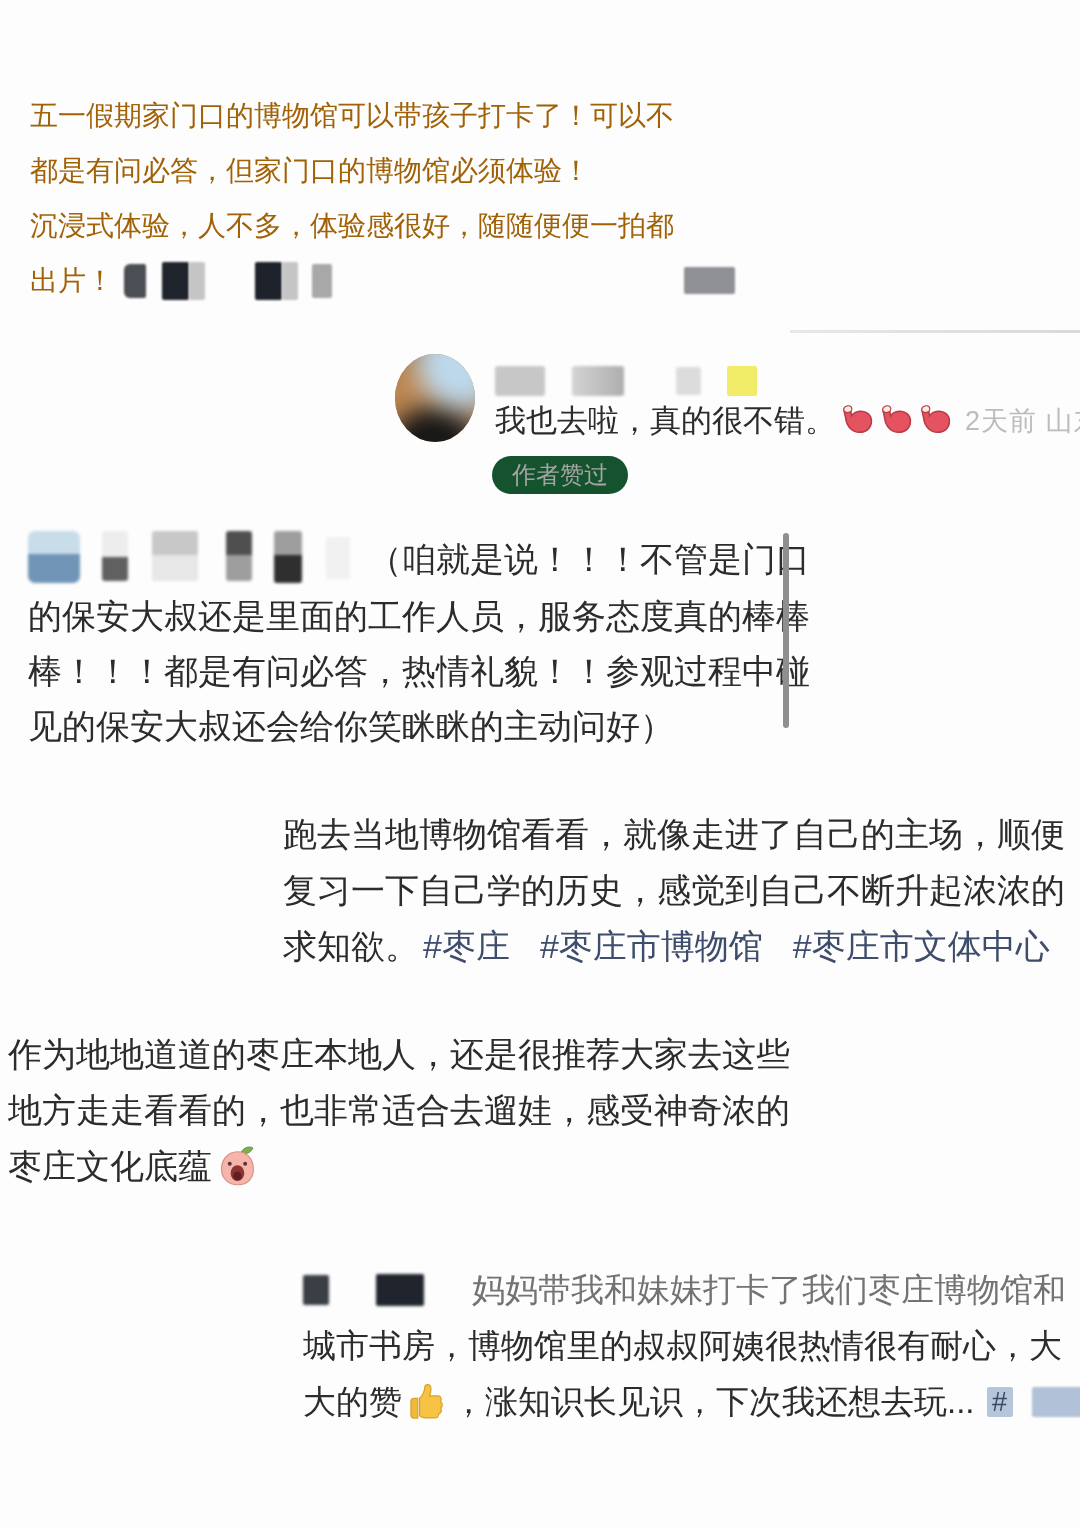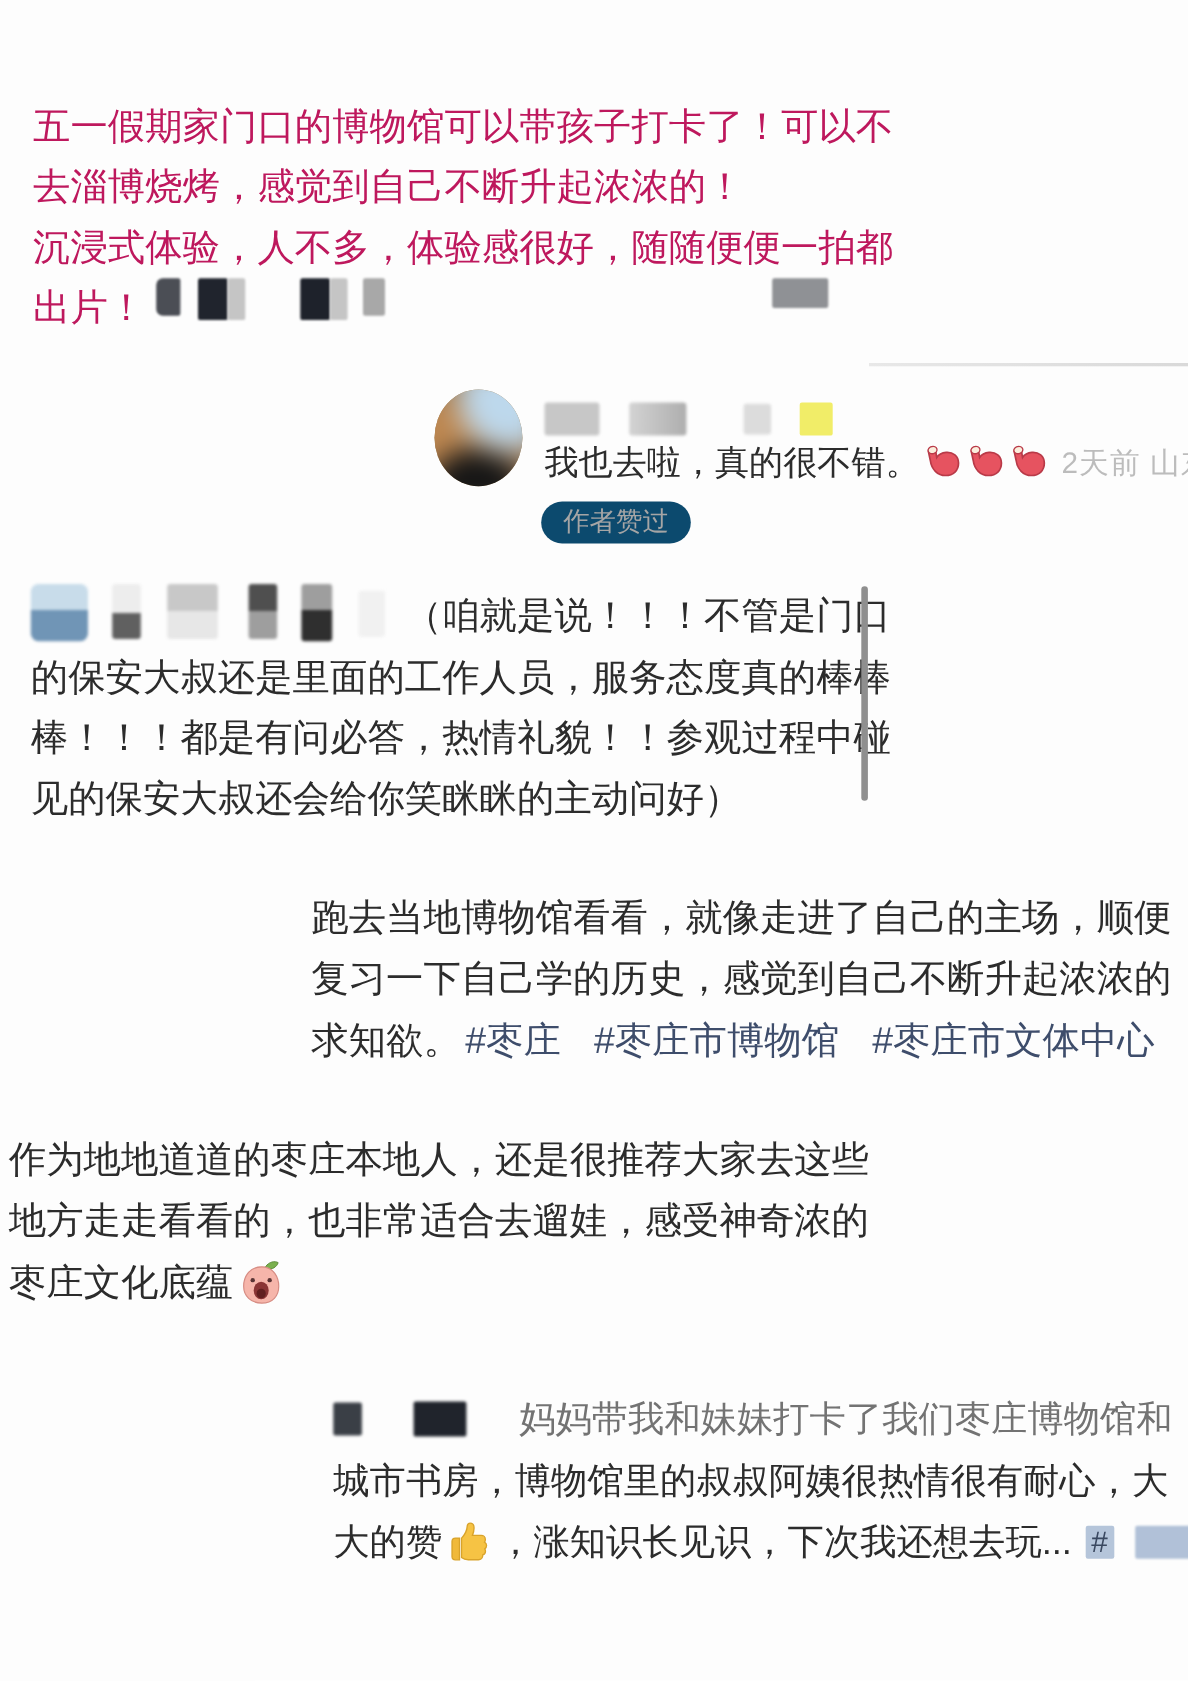--- a/index.html
+++ b/index.html
@@ -4,22 +4,22 @@
 <style>
   html,body{margin:0;padding:0;background:#ffffff;}
   #canvas{
     position:relative;width:1080px;height:1528px;overflow:hidden;
     background:#fdfdfd;
     font-family:"Liberation Sans",sans-serif;
     color:#2e2e2e;
   }
   
   #title-block{position:absolute;left:30px;top:88px;}
-  .t-line{font-size:34px;line-height:55px;white-space:nowrap;color:#be185d;}
-  .t-line4{display:flex;align-items:flex-start;}
+  .t-line{font-size:28px;line-height:55px;white-space:nowrap;color:#a16207;}
+  .t-line4{display:flex;align-items:center;}
   .censor{display:inline-block;border-radius:2px;filter:blur(1.2px);}
   .tc1{width:22px;height:34px;background:#4b4e55;margin-left:10px;border-radius:6px 2px 2px 6px;}
   .tc2a{width:27px;height:38px;background:#20242d;margin-left:16px;}
   .tc2b{width:16px;height:38px;background:#c5c5c5;}
   .tc3a{width:27px;height:38px;background:#1e222b;margin-left:50px;}
   .tc3b{width:16px;height:38px;background:#c5c5c5;}
   .tc4{width:20px;height:34px;background:#a8a8a8;margin-left:14px;}
   .tc5{width:51px;height:27px;background:#8f9195;margin-left:352px;}
   
   #card-divider{position:absolute;left:790px;top:330px;width:290px;height:3px;
@@ -35,21 +35,21 @@
       linear-gradient(135deg,#8d6f4b,#ad845c);}
   .c1-names{position:absolute;left:100px;top:16px;display:flex;align-items:center;}
   .nb{display:inline-block;border-radius:3px;filter:blur(1.5px);}
   .c1n1{width:50px;height:30px;background:#c7c7c7;}
   .c1n2{width:52px;height:30px;margin-left:27px;background:linear-gradient(90deg,#d3d3d3,#aeaeae);}
   .c1n3{width:25px;height:28px;margin-left:52px;background:#dcdcdc;}
   .c1n4{width:30px;height:30px;margin-left:26px;background:#f1ed68;filter:none;border-radius:2px;}
   .c1-textrow{position:absolute;left:100px;top:50px;display:flex;align-items:center;font-size:31px;color:#2c2c2c;white-space:nowrap;}
   .bicep{width:37px;height:37px;margin-left:2px;flex:none;}
   .c1-meta{font-size:27px;color:#bcbcbc;margin-left:12px;letter-spacing:1px;}
-  .c1-badge{position:absolute;left:97px;top:106px;background:#0c4a6e;color:#a5a5a5;
+  .c1-badge{position:absolute;left:97px;top:106px;background:#14532d;color:#a5a5a5;
     font-size:24px;line-height:24px;padding:7px 20px;border-radius:20px;}
   
   #comment2{position:absolute;left:28px;top:531px;}
   .c2-row1{display:flex;align-items:center;height:58px;}
   .c2-blocks{display:flex;align-items:flex-start;align-self:flex-start;}
   .c2b1{width:52px;height:52px;border-radius:7px;background:linear-gradient(180deg,#c8dcea 0 45%,#7095b6 45%);}
   .c2b2{width:26px;height:50px;margin-left:22px;background:linear-gradient(180deg,#ededed 0 52%,#606060 52%);}
   .c2b3{width:46px;height:50px;margin-left:24px;background:linear-gradient(180deg,#c8c8c8 0 48%,#e7e7e7 48%);}
   .c2b4{width:26px;height:50px;margin-left:28px;background:linear-gradient(180deg,#4f4f4f 0 48%,#9e9e9e 48%);}
   .c2b5{width:28px;height:52px;margin-left:22px;background:linear-gradient(180deg,#9e9e9e 0 46%,#2f2f2f 46%);}
@@ -81,21 +81,21 @@
     color:#3a4860;font-size:27px;filter:blur(0.6px);}
   .blue-block{display:inline-block;width:52px;height:30px;margin-left:19px;background:#b1c1d8;border-radius:2px;filter:blur(0.8px);}
 </style>
 </head>
 <body>
 
 <div id="canvas">
 
   <div id="title-block">
     <div class="t-line">五一假期家门口的博物馆可以带孩子打卡了！可以不</div>
-    <div class="t-line">去淄博烧烤，感觉到自己不断升起浓浓的！</div>
+    <div class="t-line">都是有问必答，但家门口的博物馆必须体验！</div>
     <div class="t-line">沉浸式体验，人不多，体验感很好，随随便便一拍都</div>
     <div class="t-line t-line4">
       <span>出片！</span>
       <span class="censor tc1"></span>
       <span class="censor tc2a"></span>
       <span class="censor tc2b"></span>
       <span class="censor tc3a"></span>
       <span class="censor tc3b"></span>
       <span class="censor tc4"></span>
       <span class="censor tc5"></span>

